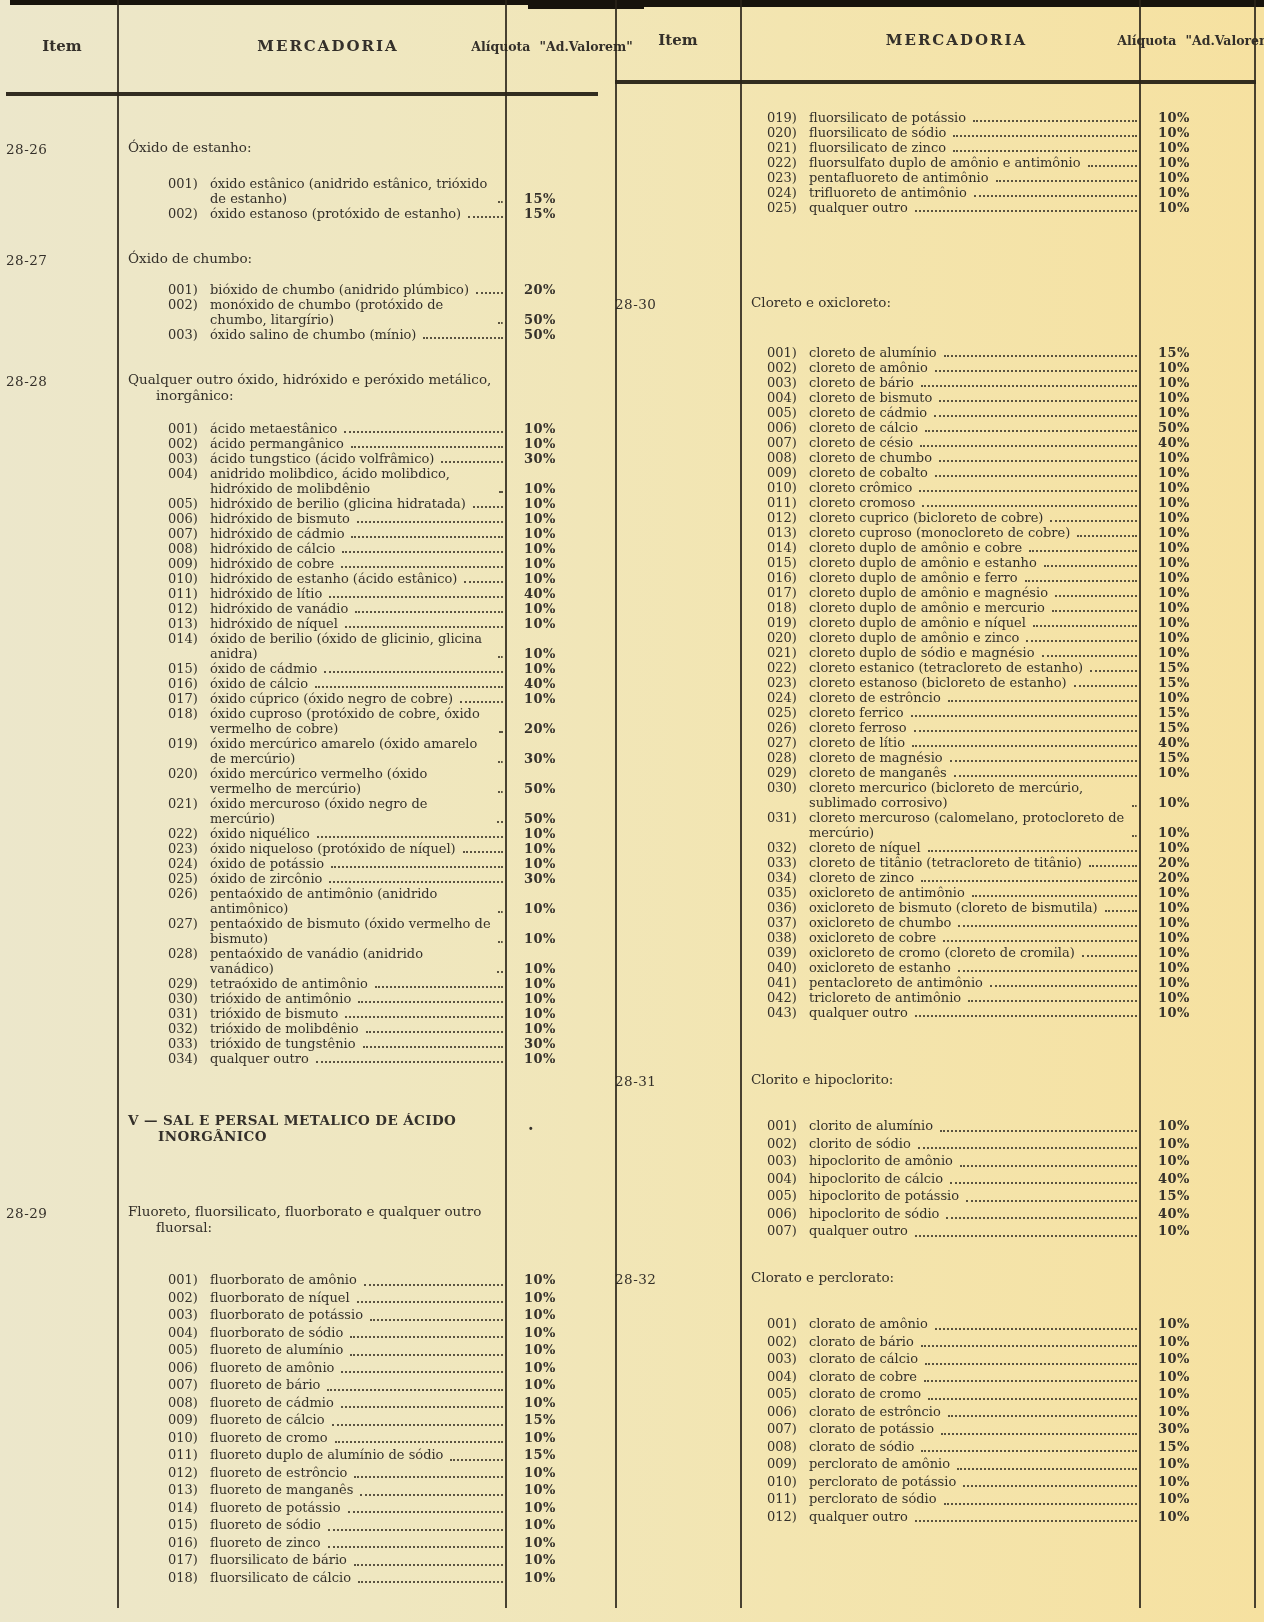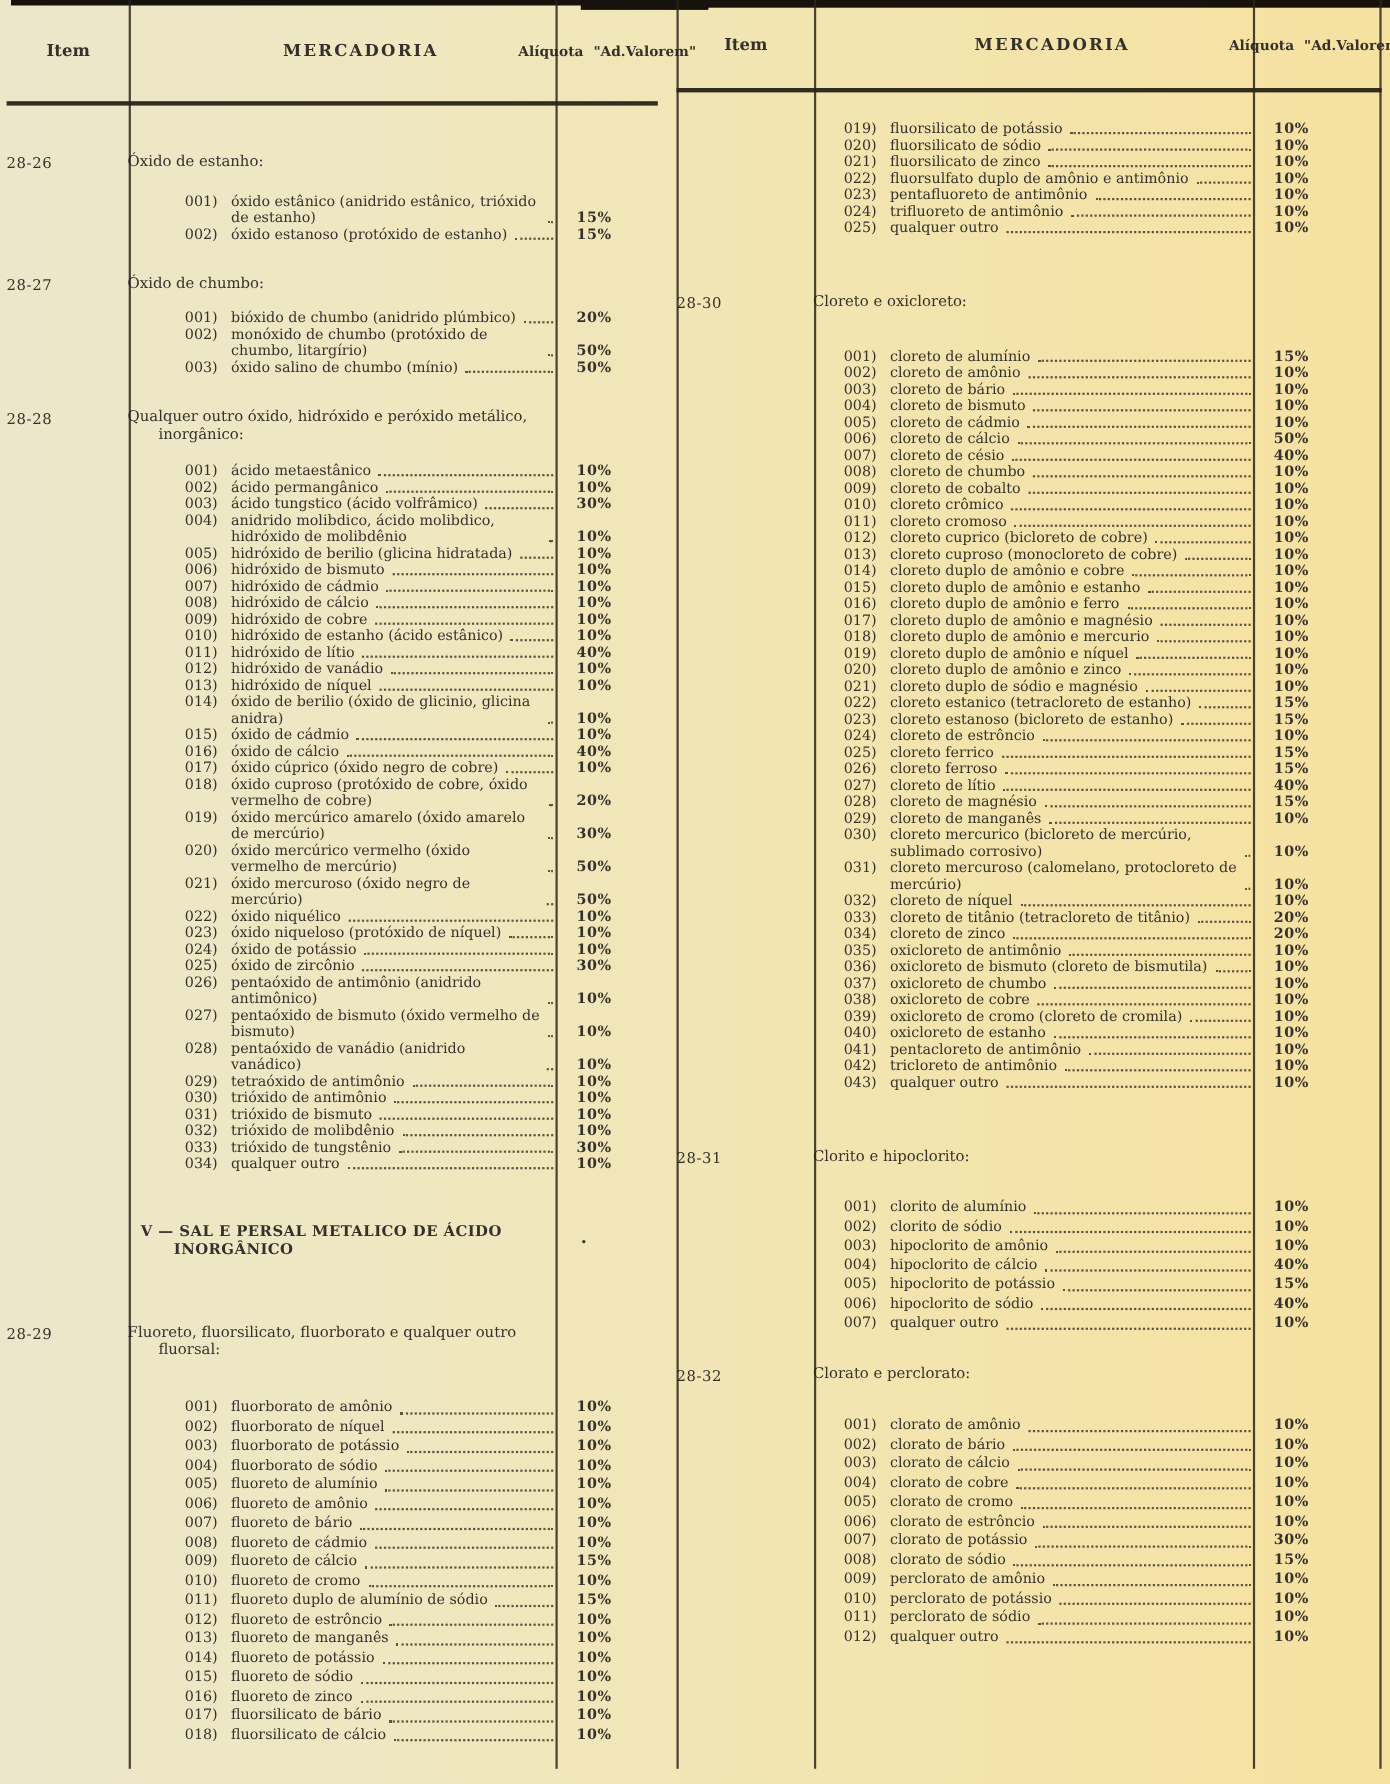--- a/index.html
+++ b/index.html
@@ -31,21 +31,21 @@
   .v0{left:0;}
   .v1{left:calc(var(--gut) - 1px);}
   .v2{right:calc(var(--val) - 1px);}
   .v3{right:0;}
 
   .tcontent{position:relative;}
 
   .sec{position:relative;padding-left:var(--gut);}
   .scode{position:absolute;left:0;top:1px;width:var(--gut);text-align:left;
          font-weight:normal;font-size:13.5px;letter-spacing:.5px;}
-  .stitle{padding-left:26px;text-indent:-28px;padding-right:calc(var(--val) + 6px);
+  .stitle{padding-left:38px;text-indent:-28px;padding-right:calc(var(--val) + 6px);
           font-size:13.5px;line-height:15.5px;}
   .heading{font-weight:bold;font-size:13.5px;line-height:16px;letter-spacing:.4px;
            padding-left:40px;text-indent:-30px;padding-right:calc(var(--val) + 6px);}
   .hdot{position:absolute;top:3px;left:calc(100% - var(--val) + 22px);font-weight:bold;}
 
   .entries{margin-top:16px;}
   .entry{display:flex;align-items:flex-start;padding-left:var(--entind);
          font-size:13px;line-height:15px;}
   .sec.wide .entry{line-height:17.5px;}
   .ecode{flex:0 0 42px;white-space:nowrap;}
@@ -628,21 +628,21 @@
             <div class="entry">
               <span class="ecode">025)</span>
               <span class="ebody">
                 <span class="etext">qualquer outro</span>
                 <span class="leader"></span>
               </span>
               <span class="evalue">10%</span>
             </div>
           </div>
         </div>
-        <div class="sec" style="margin-top: 52px;">
+        <div class="sec" style="margin-top: 80px;">
           <div class="scode">28-30</div>
           <div class="stitle">Cloreto e oxicloreto:</div>
           <div class="entries" style="margin-top: 34px;">
             <div class="entry">
               <span class="ecode">001)</span>
               <span class="ebody">
                 <span class="etext">cloreto de alumínio</span>
                 <span class="leader"></span>
               </span>
               <span class="evalue">15%</span>

